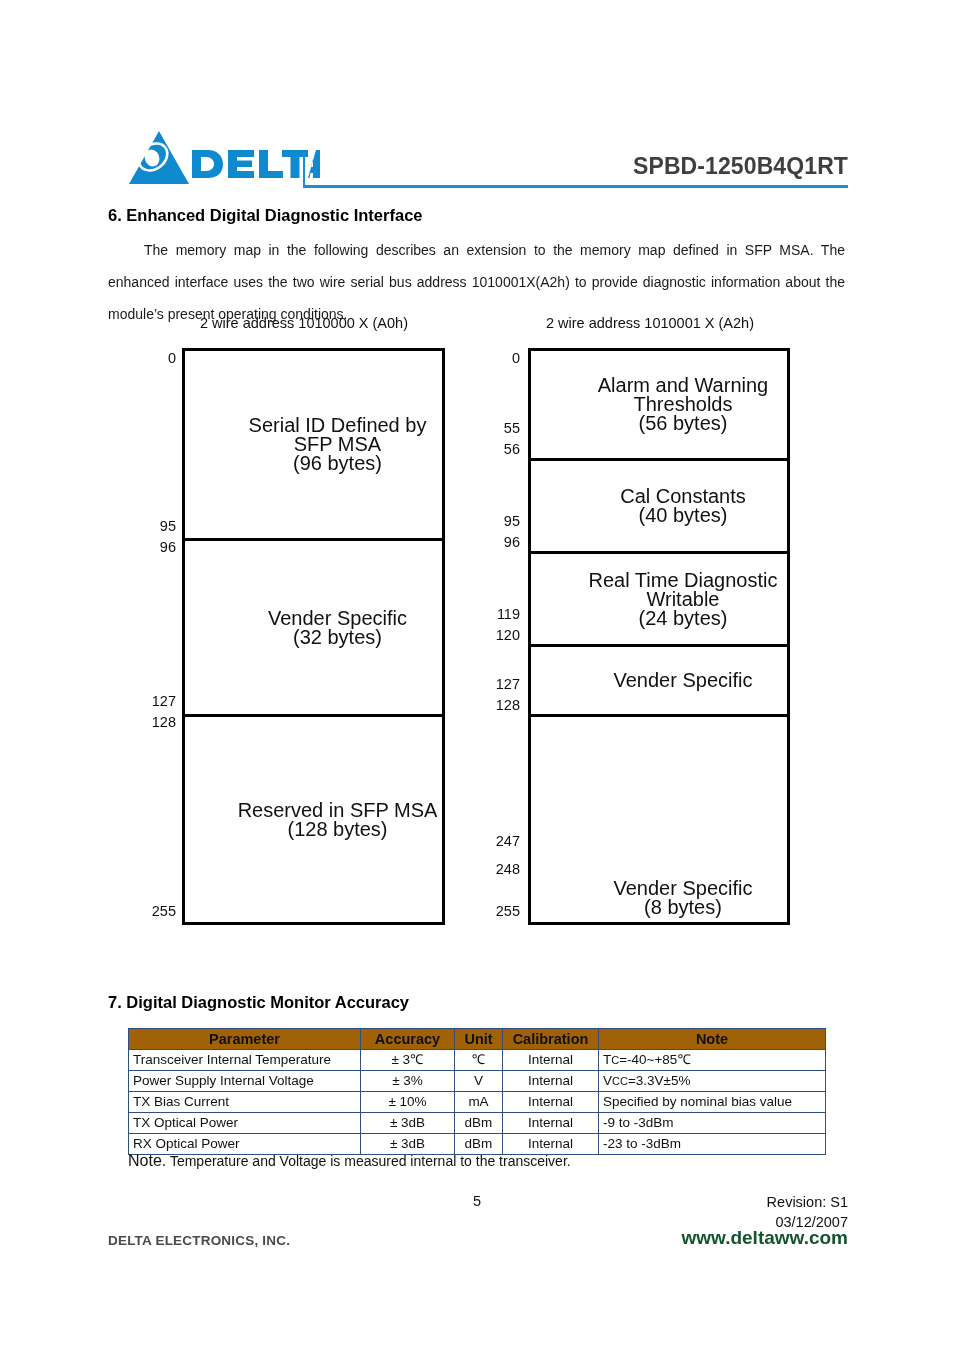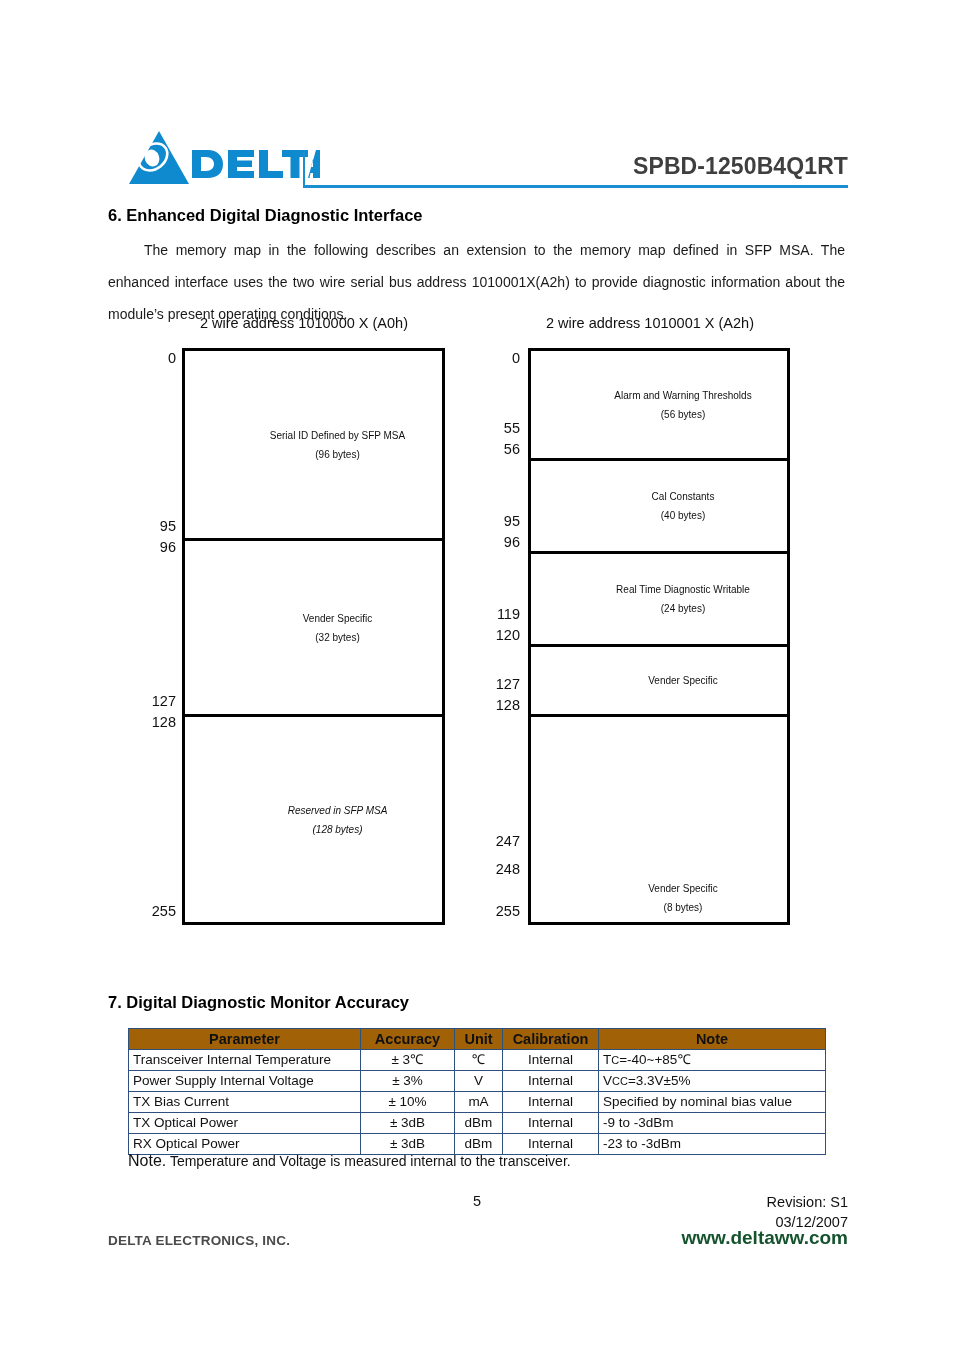--- a/index.html
+++ b/index.html
@@ -113,21 +113,21 @@
   }
   .map-seg {
     position: absolute;
     left: 0;
     box-sizing: border-box;
     border-bottom: 3px solid #000;
     display: flex;
     flex-direction: column;
     justify-content: center;
     text-align: center;
-    font-size: 10px;
+    font-size: 20px;
     line-height: 19px;
     color: #111;
     width: 100%;
     padding-left: 48px;
   }
   .map-seg.last { border-bottom: none; }
   .map-seg .ln { display: block; }
   .addr {
     position: absolute;
     font-size: 14.5px;
@@ -273,21 +273,21 @@
 
   <div class="map-box" style="left:182px; top:38px; width:263px; height:577px;">
     <div class="map-seg" style="top:0; height:190px;">
       <span class="ln">Serial ID Defined by SFP MSA</span>
       <span class="ln">(96 bytes)</span>
     </div>
     <div class="map-seg" style="top:190px; height:176px;">
       <span class="ln">Vender Specific</span>
       <span class="ln">(32 bytes)</span>
     </div>
-    <div class="map-seg last" style="top:366px; height:205px;font-style:italic;">
+    <div class="map-seg last" style="top:366px; height:205px;">
       <span class="ln">Reserved in SFP MSA</span>
       <span class="ln">(128 bytes)</span>
     </div>
   </div>
 
   <div class="addr" style="left:120px; width:56px; top:40px;">0</div>
   <div class="addr" style="left:120px; width:56px; top:208px;">95</div>
   <div class="addr" style="left:120px; width:56px; top:229px;">96</div>
   <div class="addr" style="left:120px; width:56px; top:383px;">127</div>
   <div class="addr" style="left:120px; width:56px; top:404px;">128</div>

